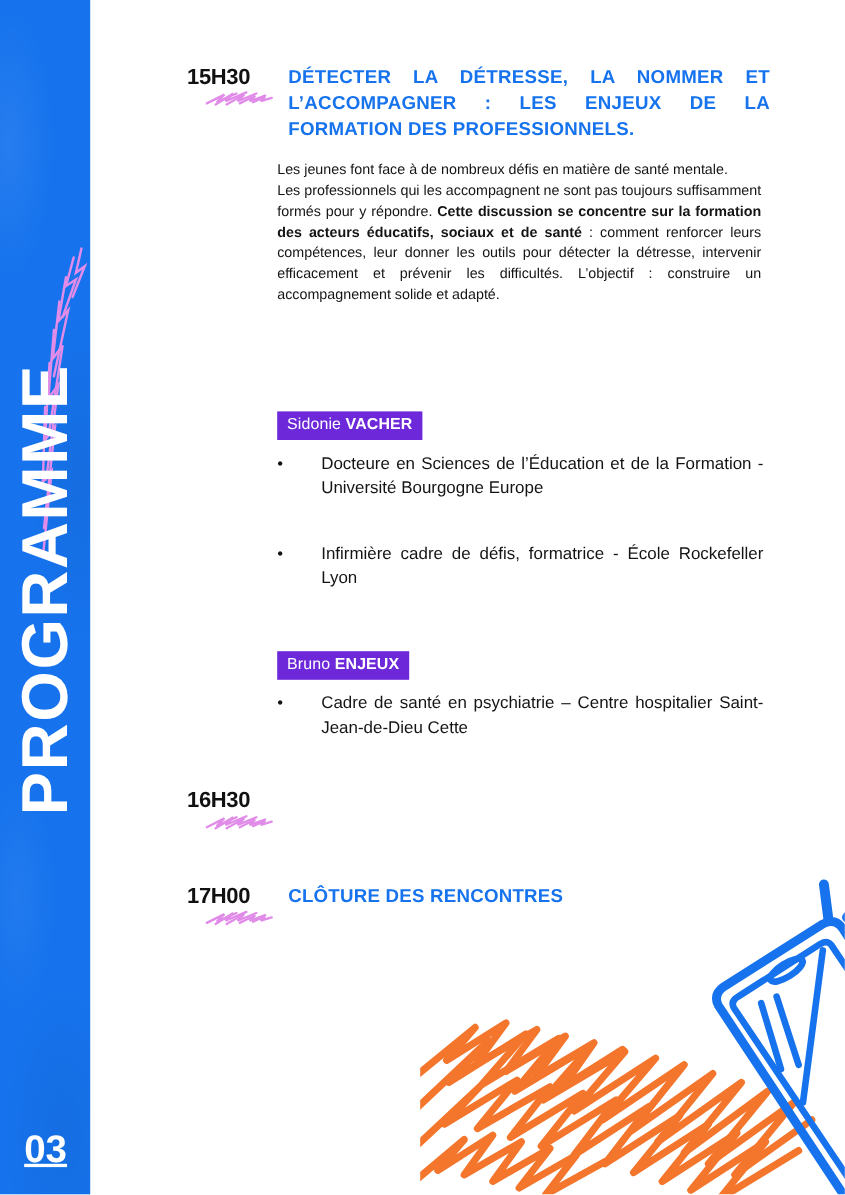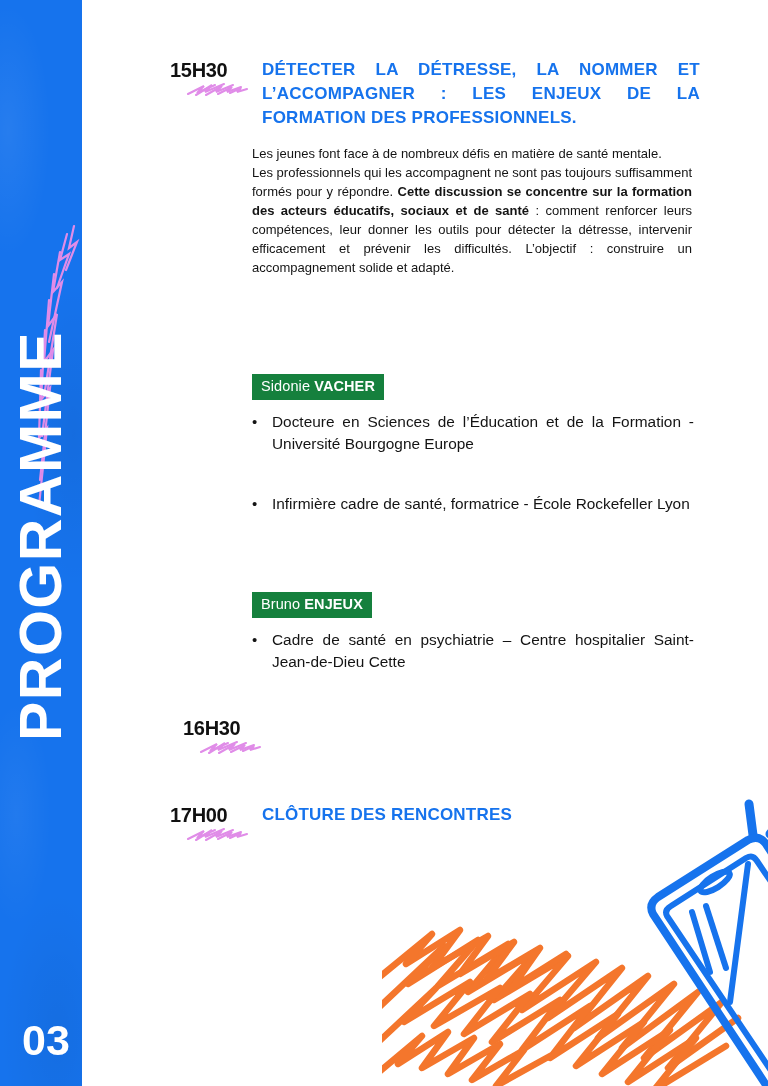--- a/index.html
+++ b/index.html
@@ -55,24 +55,25 @@
     top: 222px;
     width: 48px;
     height: 290px;
     pointer-events: none;
   }
   .page-number {
     position: absolute;
     left: 22px;
     bottom: 24px;
     color: #ffffff;
-    font-size: 43px;
+    font-size: 35px;
     font-weight: bold;
     letter-spacing: 0px;
     line-height: 1;
+    text-decoration: underline;
   }
 
   
   .content {
     position: absolute;
     left: 82px;
     top: 0;
     right: 0;
     bottom: 0;
   }
@@ -136,21 +137,21 @@
   .abstract b { font-weight: bold; }
 
   
   .speaker {
     position: absolute;
     left: 170px;
     width: 442px;
   }
   .speaker-badge {
     display: inline-block;
-    background: #15803d;
+    background: #6d28d9;
     color: #ffffff;
     font-size: 14.5px;
     line-height: 1;
     padding: 5px 9px 6px 9px;
     letter-spacing: 0.1px;
     white-space: nowrap;
   }
   .speaker-badge .given { font-weight: normal; }
   .speaker-badge .family { font-weight: bold; }
 
@@ -164,20 +165,21 @@
   .bullet {
     flex: 0 0 20px;
     font-size: 15px;
     line-height: 1.46;
     color: #141414;
   }
   .role-text {
     flex: 1 1 auto;
     text-align: justify;
     text-align-last: left;
+    margin-left: 20px;
   }
 
   
   .deco-scribble {
     position: absolute;
     left: 300px;
     top: 918px;
     width: 360px;
     height: 168px;
     pointer-events: none;
@@ -240,33 +242,33 @@
     <div class="speaker-badge"><span class="given">Sidonie </span><span class="family">VACHER</span></div>
     <div class="speaker-role">
       <span class="bullet">•</span>
       <span class="role-text">Docteure en Sciences de l’Éducation et de la Formation - Université Bourgogne Europe</span>
     </div>
   </div>
 
   <div class="speaker" style="top:482px;">
     <div class="speaker-role">
       <span class="bullet">•</span>
-      <span class="role-text">Infirmière cadre de santé, formatrice - École Rockefeller Lyon</span>
+      <span class="role-text">Infirmière cadre de défis, formatrice - École Rockefeller Lyon</span>
     </div>
   </div>
 
   <div class="speaker" style="top:592px;">
     <div class="speaker-badge"><span class="given">Bruno </span><span class="family">ENJEUX</span></div>
     <div class="speaker-role">
       <span class="bullet">•</span>
       <span class="role-text">Cadre de santé en psychiatrie – Centre hospitalier Saint-Jean-de-Dieu Cette</span>
     </div>
   </div>
 
-  <div class="schedule-row" style="left:101px; top:716px;">
+  <div class="schedule-row" style="left:88px; top:716px;">
     <div class="time-cell">
       <span class="time-label">16H30</span>
       <svg class="time-squiggle" viewBox="0 0 66 18">
         <g fill="none" stroke="#E08CE8" stroke-width="2.1" stroke-linecap="round">
           <path d="M4 14 L20 6 L13 13 L31 5"></path>
           <path d="M12 15 L28 5 L21 12 L40 4"></path>
           <path d="M22 15 L38 6 L32 12 L49 5"></path>
           <path d="M34 14 L48 7 L43 12 L57 7"></path>
           <path d="M46 13 L57 8 L53 12 L63 9"></path>
         </g>

